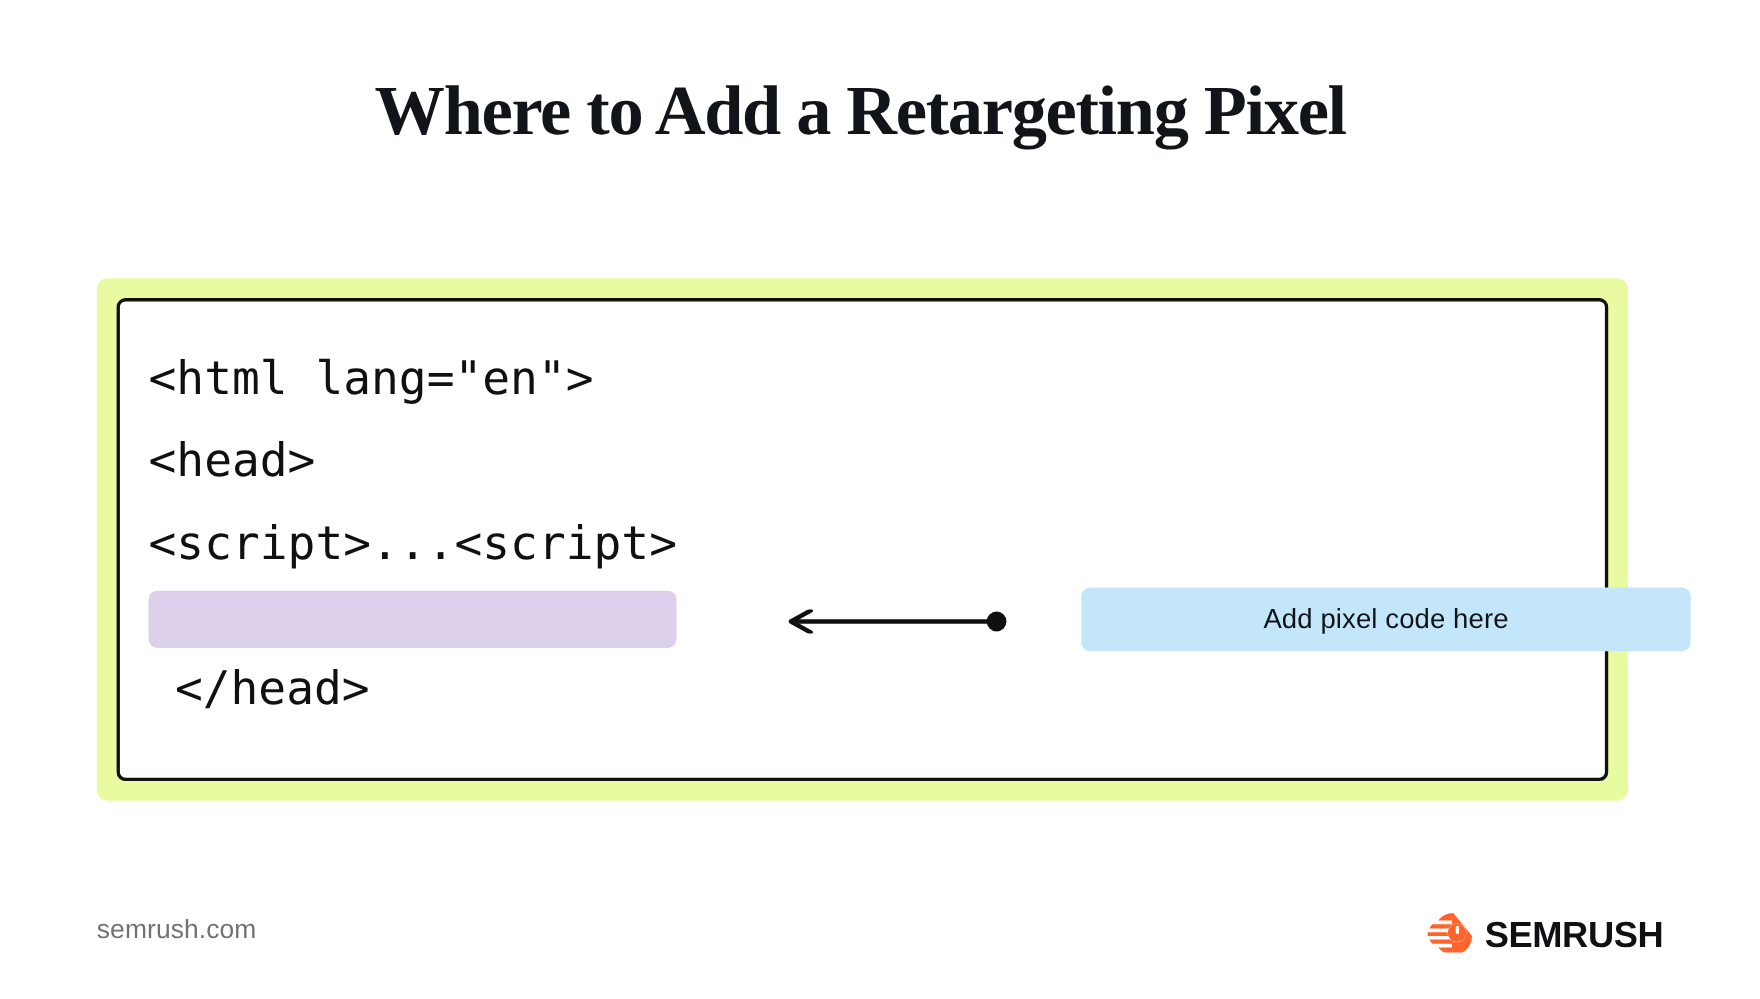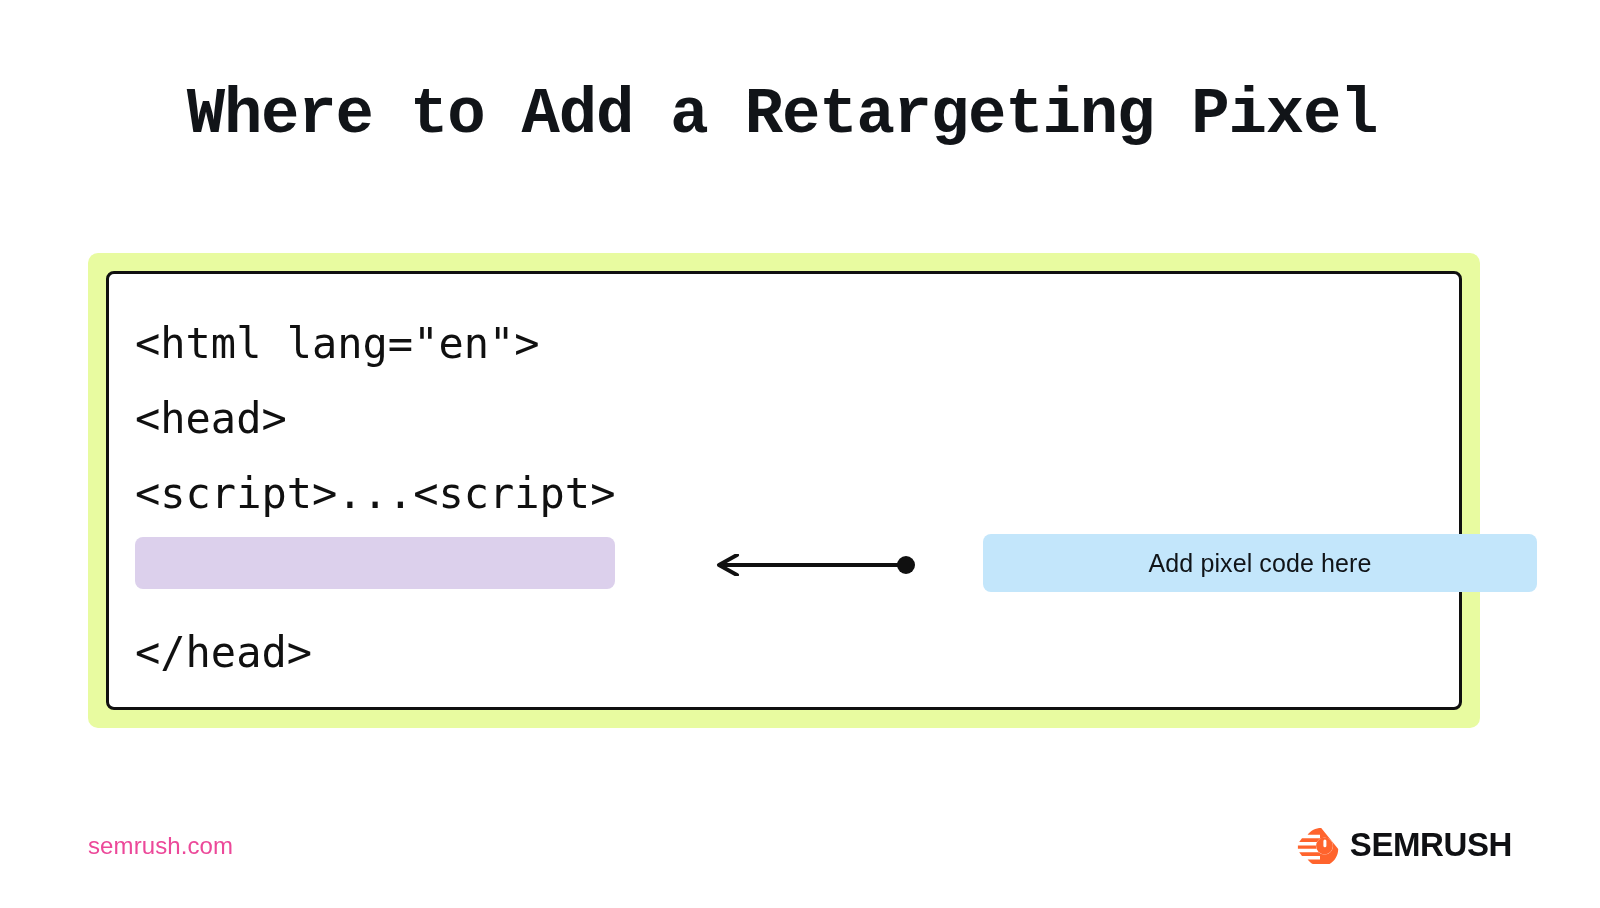--- a/index.html
+++ b/index.html
@@ -12,24 +12,24 @@
     height: 908px;
     position: relative;
     font-family: "Liberation Sans", sans-serif;
     overflow: hidden;
   }
 
   
   .page-title {
     position: absolute;
     left: 0;
-    top: 80px;
+    top: 66px;
     width: 1564px;
     text-align: center;
-    font-family: Liberation Mono, monospace;
+    font-family: Liberation Serif, serif;
     font-size: 64px;
     font-weight: 700;
     letter-spacing: -1.2px;
     color: #111418;
     line-height: 1.1;
     white-space: nowrap;
   }
 
   
   .code-frame {
@@ -61,21 +61,21 @@
     font-size: 42px;
     font-weight: 400;
     color: #101010;
     white-space: pre;
     letter-spacing: 0px;
     line-height: 1;
   }
   .code-line-1 { top: 49px; }
   .code-line-2 { top: 124px; }
   .code-line-3 { top: 199px; }
-  .code-line-4 { top: 358px; }
+  .code-line-4 { top: 331px; margin-left: 24px; }
 
   
   .highlight-row {
     position: absolute;
     left: 26px;
     top: 263px;
     width: 100%;
   }
   .placeholder-bar {
     position: absolute;
@@ -119,30 +119,30 @@
     white-space: nowrap;
   }
 
   
   .footer-url {
     position: absolute;
     left: 88px;
     top: 832px;
     font-family: "Liberation Sans", sans-serif;
     font-size: 24px;
-    color: #ec4899;
+    color: #737373;
     letter-spacing: 0.1px;
     white-space: nowrap;
   }
   .brand {
     position: absolute;
     right: 88px;
     top: 828px;
     display: flex;
-    align-items: flex-start;
+    align-items: flex-end;
     gap: 11px;
     height: 38px;
   }
   .brand-mark { display: block; }
   .brand-name {
     font-family: "Liberation Sans", sans-serif;
     font-size: 33px;
     font-weight: 700;
     color: #0F1013;
     letter-spacing: -0.4px;

